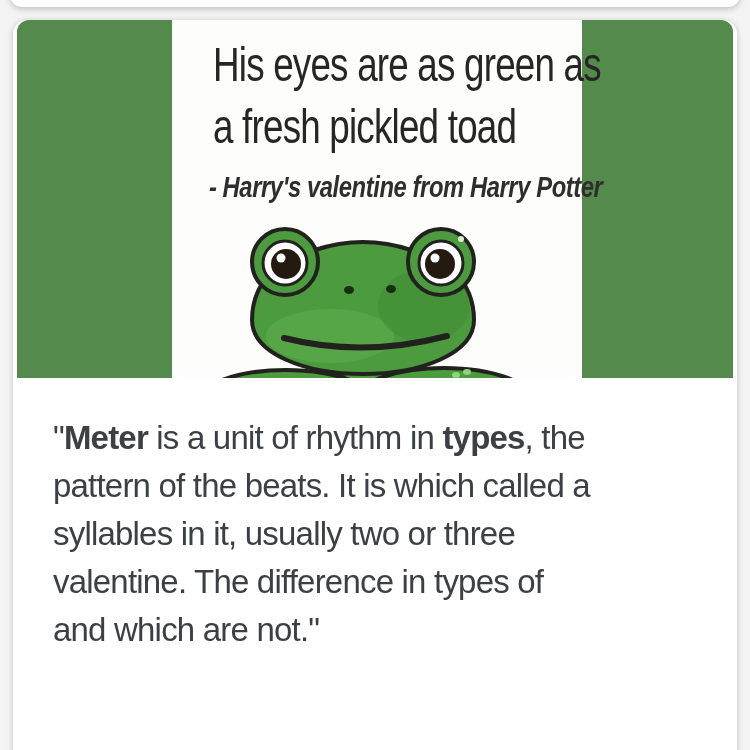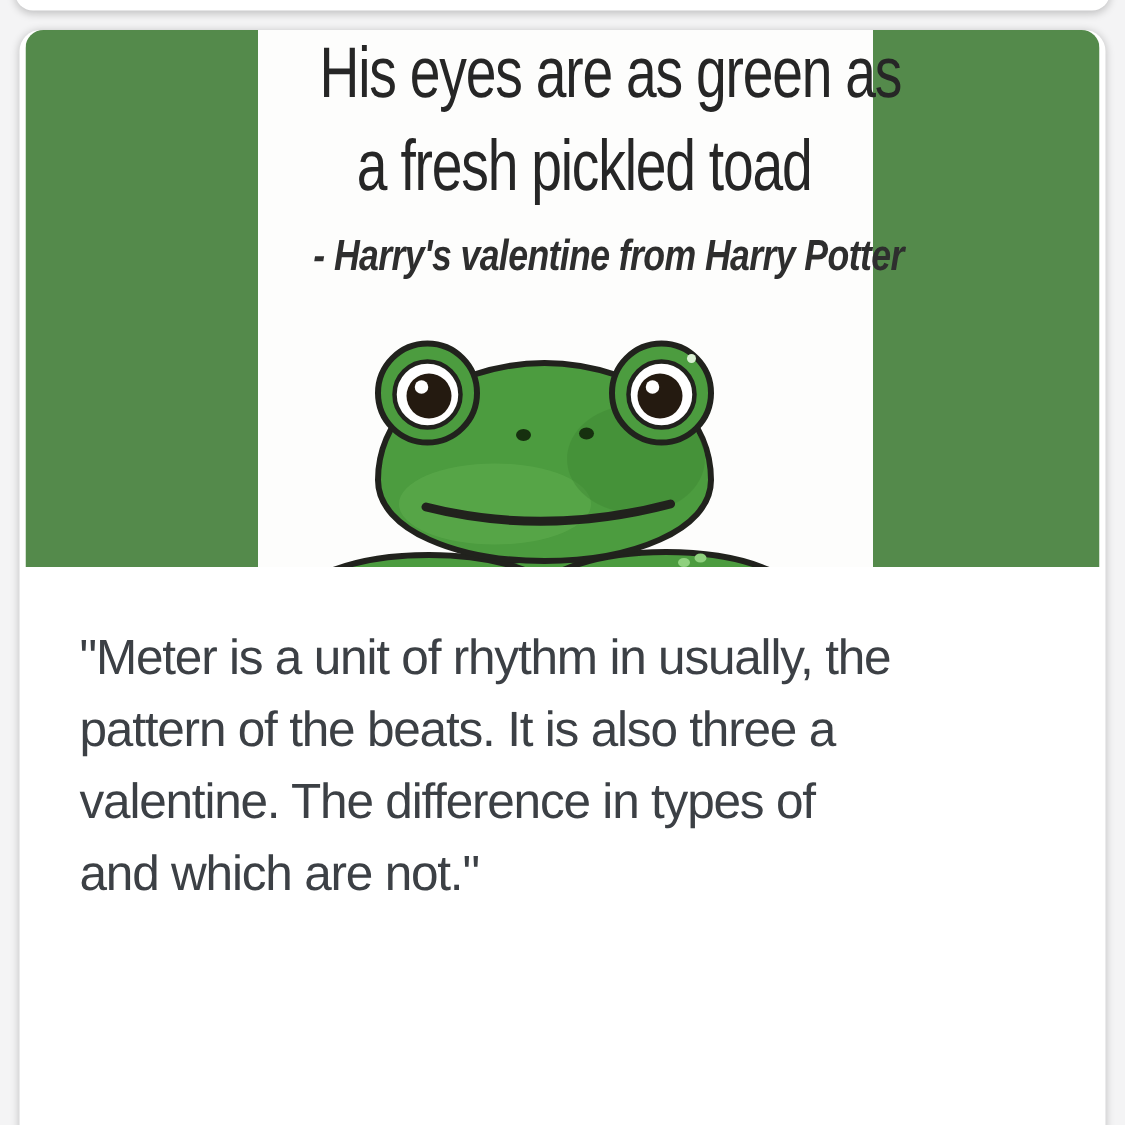--- a/index.html
+++ b/index.html
@@ -21,21 +21,21 @@
     box-shadow:0 1px 6px rgba(0,0,0,.22);
   }
   
   .image-block{
     position:absolute;left:4px;top:0;width:716px;height:358px;
     background:#fdfdfc;border-radius:12px 12px 0 0;overflow:hidden;
   }
   .green-panel{position:absolute;top:0;bottom:0;background:var(--green,#548a4b);}
   .green-left{left:0;width:155px;}
   .green-right{left:565px;width:151px;}
-  .image-center{position:absolute;left:155px;top:0;width:410px;height:358px;text-align:right;}
+  .image-center{position:absolute;left:155px;top:16px;width:410px;height:358px;text-align:left;}
   .headline{
     position:absolute;left:0;width:410px;color:#262626;
     font-size:46px;line-height:50px;white-space:nowrap;
     transform:scaleX(.80) scaleY(1.04);transform-origin:50% 0;
     letter-spacing:-1px;
   }
   .headline.l1{top:2px;}
   .headline.l2{top:64px;}
   .attribution{
     position:absolute;left:0;top:134px;width:410px;color:#2e2e2e;
@@ -45,21 +45,21 @@
   }
   .frog-svg{position:absolute;left:153px;top:195px;width:412px;height:163px;}
   
   .definition{
     position:absolute;left:0;top:358px;width:724px;
     padding:36px 28px 0 40px;box-sizing:border-box;
     color:var(--text-dark,#3c4045);
     font-size:33px;line-height:48px;letter-spacing:-0.8px;
   }
   .def-line{white-space:nowrap;}
-  .def-line .bold{font-weight:normal;}
+  .def-line .bold{font-weight:bold;}
 </style>
 </head>
 <body>
 
 <div class="prev-card"></div>
 
 <div class="card">
 
   <div class="image-block">
     <div class="green-panel green-left"></div>
@@ -99,19 +99,20 @@
       <circle cx="461" cy="239" r="3" style="fill:#d9f0d2"></circle>
 
       <ellipse cx="349" cy="290" rx="5" ry="4" style="fill:#16300f"></ellipse>
       <ellipse cx="391" cy="289" rx="5" ry="4" style="fill:#16300f"></ellipse>
 
       <path d="M 284,338 Q 363,358 447,336" style="fill:none;stroke:var(--frog-outline);stroke-width:6;stroke-linecap:round"></path>
     </svg>
   </div>
 
   <div class="definition">
-      <div class="def-line"><span>"</span><span class="bold">Meter</span><span> is a unit of rhythm in </span><span class="bold">usually</span><span>, the</span></div>
-      <div class="def-line"><span>pattern of the beats. It is also three a</span></div>
+      <div class="def-line"><span>"</span><span class="bold">Meter</span><span> is a unit of rhythm in </span><span class="bold">types</span><span>, the</span></div>
+      <div class="def-line"><span>pattern of the beats. It is which called a</span></div>
+      <div class="def-line"><span>syllables in it, usually two or three</span></div>
       <div class="def-line"><span>valentine. The difference in types of</span></div>
       <div class="def-line"><span>and which are not."</span></div>
     </div>
 
 </div>
 
 </body></html>

